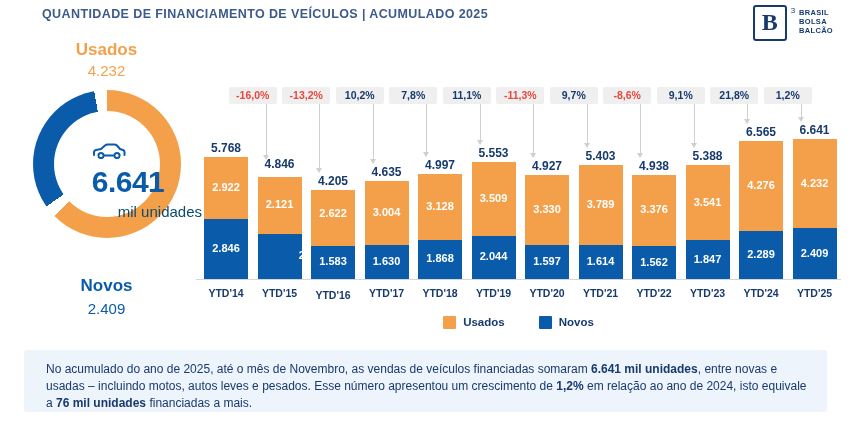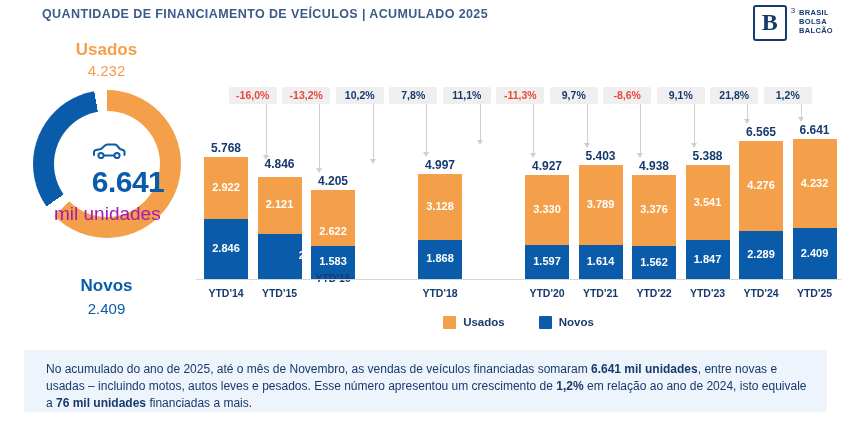--- a/index.html
+++ b/index.html
@@ -63,22 +63,22 @@
   .donut-hole{
     position:absolute;left:21px;top:21px;width:106px;height:106px;border-radius:50%;
     background:#ffffff;
   }
   .car-icon{position:absolute;left:38px;top:32px;}
   .kpi-main{
     position:absolute;left:0;top:54px;width:148px;text-align:center;
     font-size:30px;font-weight:bold;color:#0a5cab;letter-spacing:-.5px;
   }
   .kpi-unit{
-    position:absolute;left:0;top:92px;width:148px;text-align:left;
-    font-size:19px;color:#a21caf;
+    position:absolute;left:0;top:92px;width:148px;text-align:right;
+    font-size:15px;color:#0c4a6e;
   }
 
   
   .chart{position:absolute;left:196px;top:70px;width:645px;height:230px;}
   .bars{position:absolute;left:0;top:0;width:645px;height:230px;}
   .col{position:absolute;bottom:0;width:44px;}
   .pct-box{
     position:absolute;height:17px;width:48px;
     background:#efefef;border-radius:2px;
     font-size:10.5px;font-weight:bold;line-height:17px;text-align:center;
@@ -180,32 +180,48 @@
           <div class="bar-total" style="left: -8px; top: 87px;">4.846</div>
           <div class="seg seg-used" style="left: 0px; top: 106.841px; height: 57.0456px;"></div>
           <div class="seg-val" style="left: 0px; top: 128.363px;">2.121</div>
           <div class="seg seg-new" style="left: 0px; top: 163.886px; height: 45.1137px;"></div>
           <div class="seg-val" style="left: 0px; top: 179.443px; padding-left: 33px;">2.140</div>
           <div class="xlabel" style="left: -8px; top: 217px;">YTD'15</div>
         </div>
         <div class="col" style="left: 115px; bottom: 0px; height: 230px;">
           <div class="bar-total" style="left: -8px; top: 104.354px;">4.205</div>
           <div class="seg seg-used" style="left: 0px; top: 120.354px; height: 55.2748px;"></div>
-          <div class="seg-val" style="left: 0px; top: 155px;">2.622</div>
+          <div class="seg-val" style="left: 0px; top: 137px;">2.622</div>
           <div class="seg seg-new" style="left: 0px; top: 175.629px; height: 33.3715px;"></div>
           <div class="seg-val" style="left: 0px; top: 185.314px;">1.583</div>
-          <div class="xlabel" style="left: -8px; top: 202px;">YTD'16</div>
+          <div class="xlabel" style="left: -8px; top: 219px;">YTD'16</div>
+        </div>
+        <div class="col" style="left: 168.5px; bottom: 0px; height: 230px;">
+          <div class="bar-total" style="left: -8px; top: 95.3099px;">4.635</div>
+          <div class="seg seg-used" style="left: 0px; top: 111.31px; height: 63.3278px;"></div>
+          <div class="seg-val" style="left: 0px; top: 135.974px;">3.004</div>
+          <div class="seg seg-new" style="left: 0px; top: 174.638px; height: 34.3623px;"></div>
+          <div class="seg-val" style="left: 0px; top: 184.819px;">1.630</div>
+          <div class="xlabel" style="left: -8px; top: 217px;">YTD'17</div>
         </div>
         <div class="col" style="left: 222px; bottom: 0px; height: 230px;">
           <div class="bar-total" style="left: -8px; top: 87.6785px;">4.997</div>
           <div class="seg seg-used" style="left: 0px; top: 103.679px; height: 65.9419px;"></div>
           <div class="seg-val" style="left: 0px; top: 129.649px;">3.128</div>
           <div class="seg seg-new" style="left: 0px; top: 169.62px; height: 39.3796px;"></div>
           <div class="seg-val" style="left: 0px; top: 182.31px;">1.868</div>
           <div class="xlabel" style="left: -8px; top: 217px;">YTD'18</div>
+        </div>
+        <div class="col" style="left: 275.5px; bottom: 0px; height: 230px;">
+          <div class="bar-total" style="left: -8px; top: 75.9363px;">5.553</div>
+          <div class="seg seg-used" style="left: 0px; top: 91.9363px; height: 73.9738px;"></div>
+          <div class="seg-val" style="left: 0px; top: 121.923px;">3.509</div>
+          <div class="seg seg-new" style="left: 0px; top: 165.91px; height: 43.0899px;"></div>
+          <div class="seg-val" style="left: 0px; top: 180.455px;">2.044</div>
+          <div class="xlabel" style="left: -8px; top: 217px;">YTD'19</div>
         </div>
         <div class="col" style="left: 329px; bottom: 0px; height: 230px;">
           <div class="bar-total" style="left: -8px; top: 89.1331px;">4.927</div>
           <div class="seg seg-used" style="left: 0px; top: 105.133px; height: 70.2003px;"></div>
           <div class="seg-val" style="left: 0px; top: 133.233px;">3.330</div>
           <div class="seg seg-new" style="left: 0px; top: 175.333px; height: 33.6666px;"></div>
           <div class="seg-val" style="left: 0px; top: 185.167px;">1.597</div>
           <div class="xlabel" style="left: -8px; top: 217px;">YTD'20</div>
         </div>
         <div class="col" style="left: 382.5px; bottom: 0px; height: 230px;">

